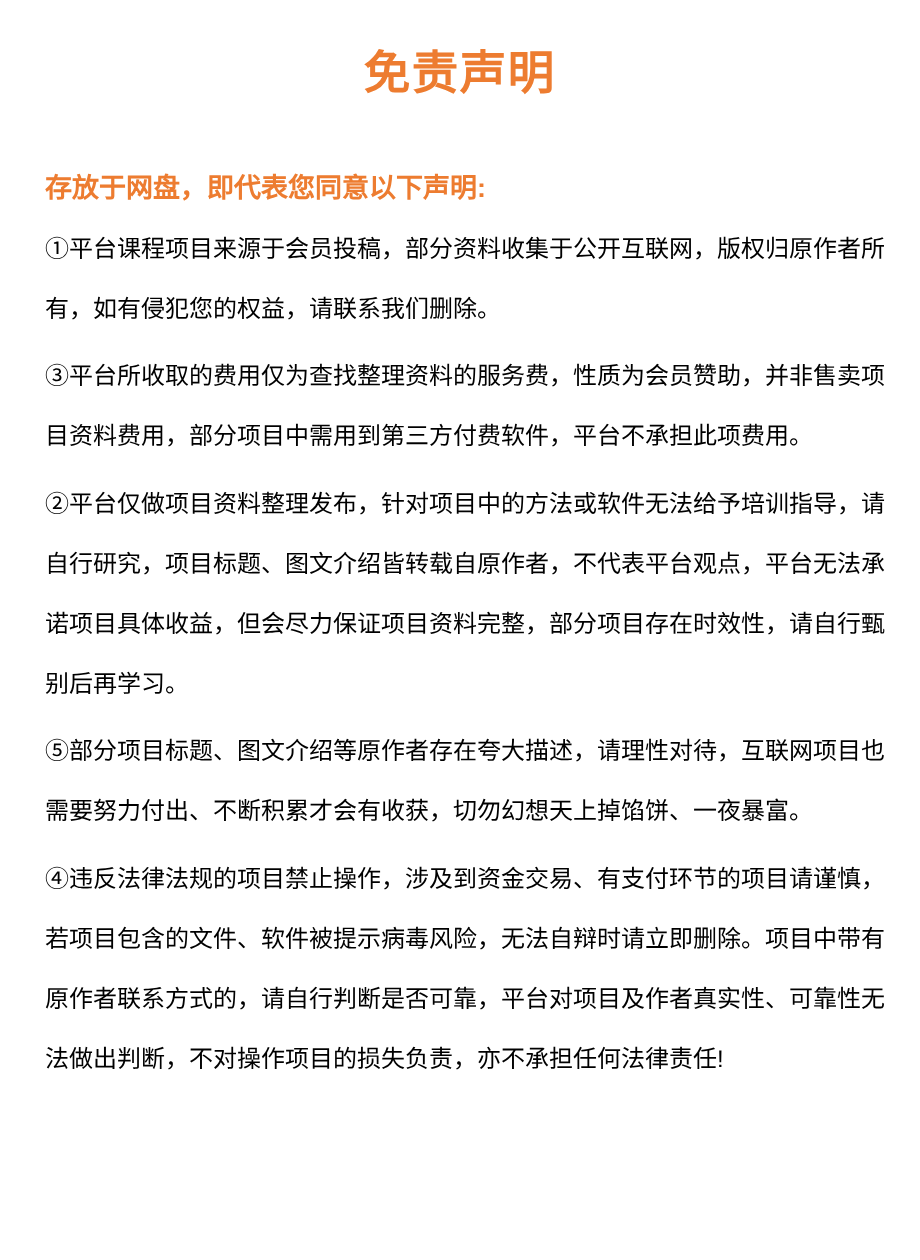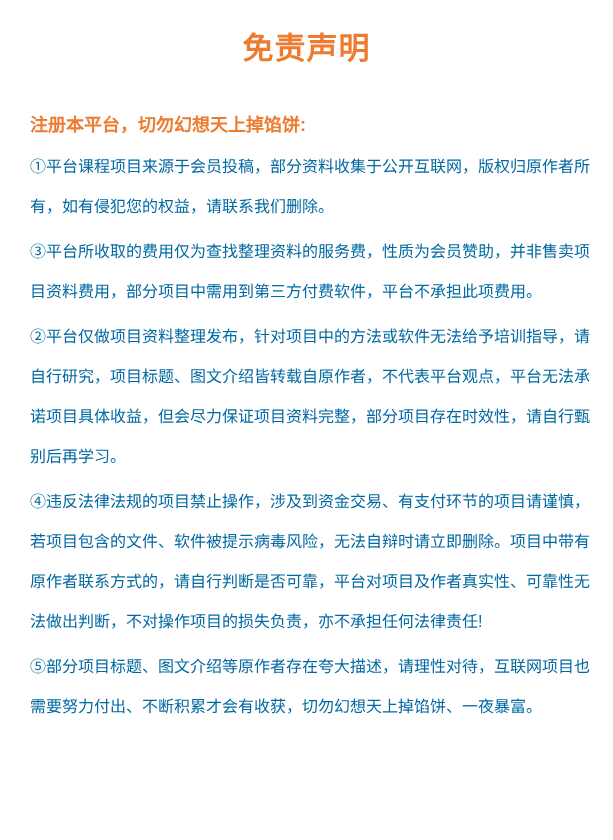--- a/index.html
+++ b/index.html
@@ -34,36 +34,36 @@
     color: #ED7C30;
   }
   .content {
     padding: 0 23px 0 30px;
   }
   .para {
     margin: 0 0 5px 0;
     font-size: 16px;
     line-height: 40px;
     text-align: justify;
-    color: #0369a1;
+    color: #000000;
   }
   .para:first-child {
     margin-top: 9px;
   }
 </style>
 </head>
 <body>
 
 <div class="page">
 
   <h1 class="doc-title">免责声明</h1>
 
-  <p class="intro-line">注册本平台，切勿幻想天上掉馅饼:</p>
+  <p class="intro-line">存放于网盘，即代表您同意以下声明:</p>
 
   <div class="content">
     <p class="para">①平台课程项目来源于会员投稿，部分资料收集于公开互联网，版权归原作者所有，如有侵犯您的权益，请联系我们删除。</p>
     <p class="para">③平台所收取的费用仅为查找整理资料的服务费，性质为会员赞助，并非售卖项目资料费用，部分项目中需用到第三方付费软件，平台不承担此项费用。</p>
     <p class="para">②平台仅做项目资料整理发布，针对项目中的方法或软件无法给予培训指导，请自行研究，项目标题、图文介绍皆转载自原作者，不代表平台观点，平台无法承诺项目具体收益，但会尽力保证项目资料完整，部分项目存在时效性，请自行甄别后再学习。</p>
+    <p class="para">⑤部分项目标题、图文介绍等原作者存在夸大描述，请理性对待，互联网项目也需要努力付出、不断积累才会有收获，切勿幻想天上掉馅饼、一夜暴富。</p>
     <p class="para">④违反法律法规的项目禁止操作，涉及到资金交易、有支付环节的项目请谨慎，若项目包含的文件、软件被提示病毒风险，无法自辩时请立即删除。项目中带有原作者联系方式的，请自行判断是否可靠，平台对项目及作者真实性、可靠性无法做出判断，不对操作项目的损失负责，亦不承担任何法律责任!</p>
-    <p class="para">⑤部分项目标题、图文介绍等原作者存在夸大描述，请理性对待，互联网项目也需要努力付出、不断积累才会有收获，切勿幻想天上掉馅饼、一夜暴富。</p>
   </div>
 
 </div>
 
 </body></html>

